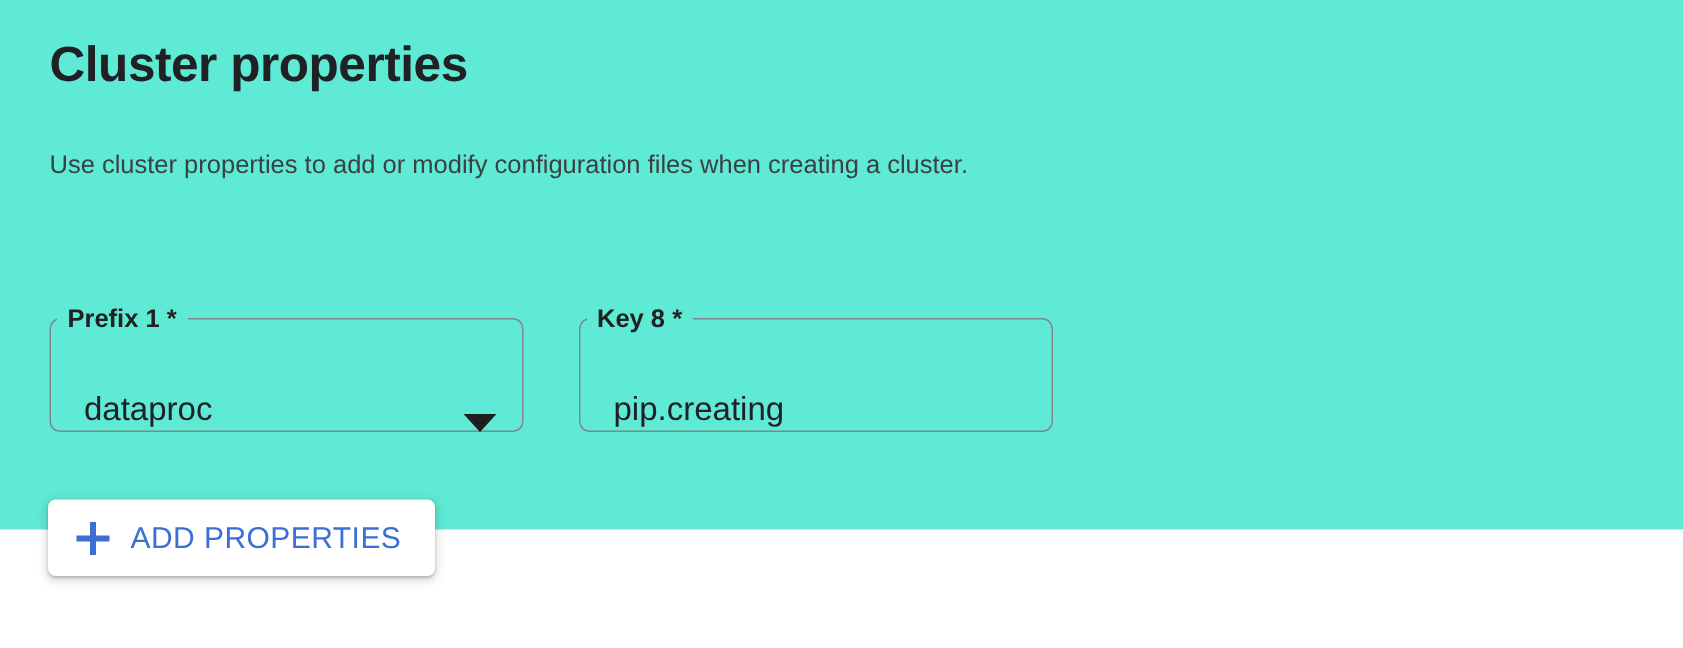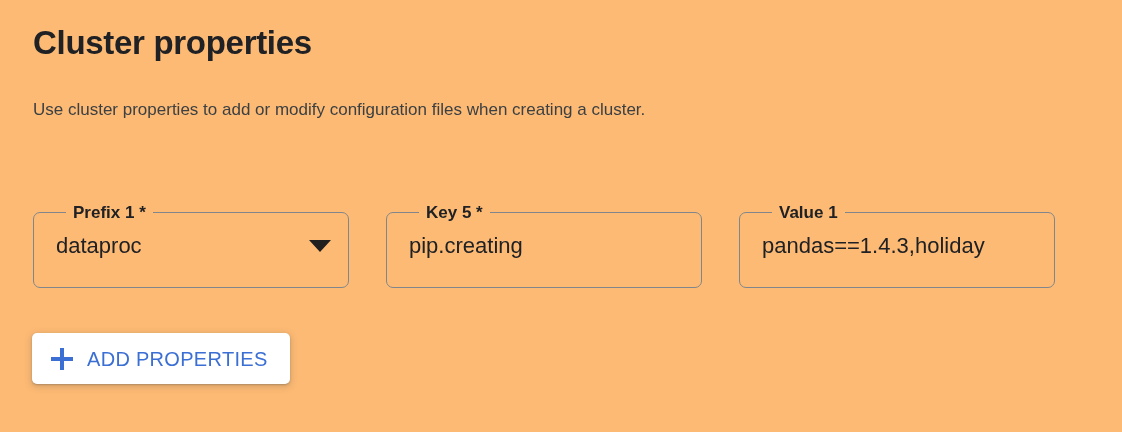--- a/index.html
+++ b/index.html
@@ -13,22 +13,22 @@
     height: 432px;
     overflow: hidden;
     font-family: "Liberation Sans", sans-serif;
     color: #202124;
     -webkit-font-smoothing: antialiased;
   }
 
   .page {
     position: relative;
     width: 1122px;
-    height: 432px;
-    background: #fdba74;
+    height: 353px;
+    background: #5eead4;
   }
 
   
   .page-title {
     position: absolute;
     left: 33px;
     top: 22px;
     font-size: 33px;
     line-height: 42px;
     font-weight: 700;
@@ -79,38 +79,38 @@
     height: 84px;
     margin: 0;
     padding: 0 0 0 0;
     border: 1px solid #80868b;
     border-radius: 7px;
     box-sizing: border-box;
     background: transparent;
     pointer-events: none;
   }
   .field-legend {
-    margin-left: 32px;
+    margin-left: 4px;
     padding: 0 7px;
     font-size: 17px;
     line-height: 1;
     font-weight: 600;
     color: #202124;
     white-space: nowrap;
   }
 
   .field-content {
     position: absolute;
     left: 0;
     top: 0;
     width: 100%;
     height: 84px;
     box-sizing: border-box;
     display: flex;
-    align-items: center;
+    align-items: flex-end;
     padding: 0 18px 0 23px;
     overflow: hidden;
   }
 
   .field-text {
     font-size: 22px;
     line-height: 30px;
     font-weight: 400;
     color: #202124;
     white-space: nowrap;
@@ -204,35 +204,27 @@
         <legend class="field-legend">Prefix 1 *</legend>
       </fieldset>
       <div class="field-content">
         <div class="field-text">dataproc</div>
         <span class="caret-icon"></span>
       </div>
     </div>
 
     <div class="field field-key">
       <fieldset class="field-outline">
-        <legend class="field-legend">Key 5 *</legend>
+        <legend class="field-legend">Key 8 *</legend>
       </fieldset>
       <div class="field-content">
         <div class="field-text">pip.creating</div>
       </div>
     </div>
 
-    <div class="field field-value">
-      <fieldset class="field-outline">
-        <legend class="field-legend">Value 1</legend>
-      </fieldset>
-      <div class="field-content">
-        <div class="field-text">pandas==1.4.3,holiday</div>
-      </div>
-    </div>
 
   </div>
 
   <button class="add-button">
     <span class="plus-icon"></span>
     <span class="add-button-label">ADD PROPERTIES</span>
   </button>
 
 </div>
 

